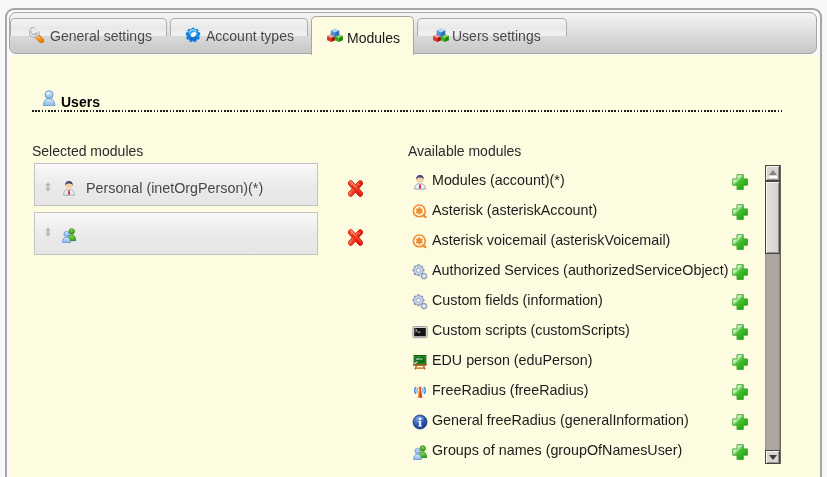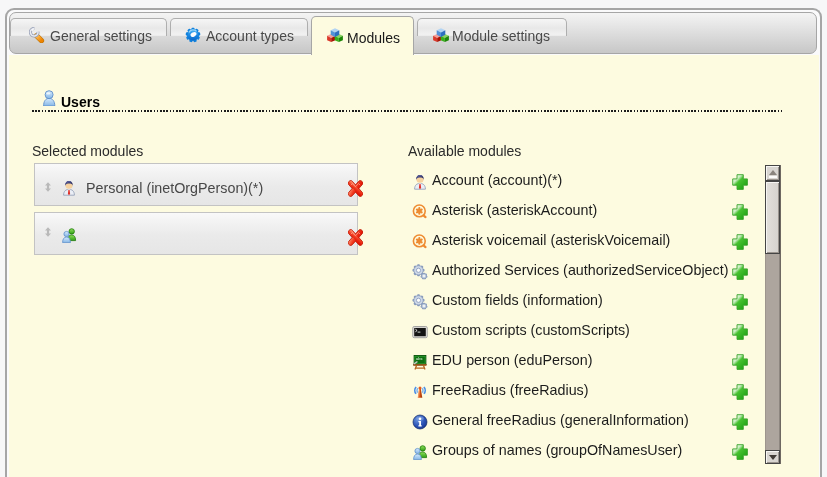--- a/index.html
+++ b/index.html
@@ -7,21 +7,21 @@
 #nav{position:absolute;left:9px;top:12px;width:808px;height:42px;border:1px solid #a6a6a6;border-radius:7px;background:linear-gradient(#f4f4f4,#c7c7c7);box-sizing:border-box;}
 #panel{position:absolute;left:9px;top:55px;width:810px;height:422px;background:#fdfbe0;}
 .tab{position:absolute;top:18px;height:18px;box-sizing:border-box;border:1px solid #aeaeae;border-bottom:none;border-radius:5px 5px 0 0;background:linear-gradient(#f6f6f6 0%,#e8e8e8 55%,#f1f1f1 90%,#eaeaea 100%);color:#4a4a4a;font-size:14px;}
 .tab .lbl{position:absolute;top:9px;white-space:nowrap;}
 .tab .tic{position:absolute;top:8px;}
 #tab3{left:311px;top:16px;width:103px;height:39px;background:#fdfbe0;color:#191919;z-index:5;border-color:#a6a6a6;}
 .hdrtxt{position:absolute;left:61px;top:93.5px;font-size:14px;font-weight:bold;color:#000;}
 .dotted{position:absolute;left:32px;top:109.5px;width:750px;height:2px;}
 .dotted svg{display:block;}
 .collbl{position:absolute;top:127px;font-size:14px;color:#2b2b2b;margin-top:16px;}
-.selbox{position:absolute;left:34px;width:324px;height:43px;box-sizing:border-box;border:1px solid #c3c3c3;background:linear-gradient(#f9f9f9 0%,#f3f3f3 20%,#eaeaea 55%,#e6e6e6 100%);}
+.selbox{position:absolute;left:34px;width:284px;height:43px;box-sizing:border-box;border:1px solid #c3c3c3;background:linear-gradient(#f9f9f9 0%,#f3f3f3 20%,#eaeaea 55%,#e6e6e6 100%);}
 .ic{position:absolute;width:16px;height:16px;}
 .rowtxt{position:absolute;font-size:14.3px;color:#1c1c1c;white-space:nowrap;}
 .boxtxt{position:absolute;font-size:14.3px;color:#484848;white-space:nowrap;}
 #sbtrack{position:absolute;left:765px;top:165px;width:16px;height:299px;background:#ada59e;box-shadow:inset -1.5px 0 0 #6e6862,inset 1px 0 0 #9d958d;}
 .sbbtn{position:absolute;left:765px;width:15px;box-sizing:border-box;background:#d8d5d1;border:1px solid #454545;box-shadow:inset 1px 1px 0 #f6f5f3,inset -1px -1px 0 #9a948e;}
 #sbthumb{position:absolute;left:765px;top:181px;width:15px;height:73px;box-sizing:border-box;background:linear-gradient(90deg,#e2dfdb,#d5d2ce);border:1px solid #454545;box-shadow:inset 1px 1px 0 #f6f5f3,inset -1px -1px 0 #9a948e;}
 .tri{width:0;height:0;position:absolute;left:3px;}
 </style></head>
 <body>
 <svg width="0" height="0" style="position:absolute">
@@ -134,21 +134,21 @@
         <path d="M4.20 6.90 L8.30 8.87 L4.20 11.00 L0.10 8.87 Z" fill="#f4a09a"></path>
         <path d="M0.10 8.87 L4.20 11.00 L4.20 15.10 L0.10 13.13 Z" fill="#db382a"></path>
         <path d="M8.30 8.87 L8.30 13.13 L4.20 15.10 L4.20 11.00 Z" fill="#a81204"></path>
         <path d="M11.80 6.90 L15.90 8.87 L11.80 11.00 L7.70 8.87 Z" fill="#8ad463"></path>
         <path d="M7.70 8.87 L11.80 11.00 L11.80 15.10 L7.70 13.13 Z" fill="#38b01b"></path>
         <path d="M15.90 8.87 L15.90 13.13 L11.80 15.10 L11.80 11.00 Z" fill="#1d8708"></path>
         <path d="M8.00 1.30 L12.30 3.36 L8.00 5.60 L3.70 3.36 Z" fill="#b2d4f4"></path>
         <path d="M3.70 3.36 L8.00 5.60 L8.00 9.90 L3.70 7.84 Z" fill="#5293d8"></path>
         <path d="M12.30 3.36 L12.30 7.84 L8.00 9.90 L8.00 5.60 Z" fill="#2e6fc0"></path>
       </svg></span>
-    <span class="lbl" style="left:34px">Module settings</span>
+    <span class="lbl" style="left:34px">Users settings</span>
   </div>
 
 <div class="ic" style="left:42px;top:90px"><svg width="16" height="16" viewBox="0 0 16 16">
       <path d="M1.6 16 C1.6 11.2 3.6 8.4 7.1 8.4 C10.6 8.4 12.8 11.2 12.8 16 Z" fill="url(#gblue)" stroke="#5e8fcb" stroke-width="0.9"></path>
       <circle cx="7.1" cy="4.7" r="4" fill="url(#gblue)" stroke="#5e8fcb" stroke-width="0.9"></circle>
       <ellipse cx="6.3" cy="3.4" rx="1.9" ry="1.2" fill="#f0f8fe" opacity="0.9"></ellipse>
     </svg></div>
 <div class="hdrtxt">Users</div>
 <div class="dotted">
     <svg width="750" height="2" viewBox="0 0 750 2" shape-rendering="crispEdges">
@@ -444,21 +444,21 @@
 </div>
 
 <div class="ic" style="left:412px;top:174px"><svg width="16" height="16" viewBox="0 0 16 16">
       <path d="M2.6 15.2 C2.6 11.2 4.8 9.4 8 9.4 C11.2 9.4 13.4 11.2 13.4 15.2 Z" fill="#eaeef6" stroke="#96a1b8" stroke-width="0.9"></path>
       <path d="M6.6 9.6 L8 12.6 L9.4 9.6 Z" fill="#fff"></path>
       <path d="M7.4 10.1 L8.6 10.1 L9.1 13.8 L8 15.2 L6.9 13.8 Z" fill="#e03028"></path>
       <circle cx="8" cy="5.2" r="3.6" fill="#f6d2a0"></circle>
       <path d="M4.3 5.8 C3.9 2.6 5.8 0.9 8 0.9 C10.2 0.9 12.1 2.6 11.7 5.8 C11.2 4 10.1 3.6 8 3.6 C5.9 3.6 4.8 4 4.3 5.8 Z" fill="#34386b"></path>
       <path d="M4.4 5.2 C4.3 2.6 6 1 8 1 C9.2 1 10.3 1.6 11 2.5 C9.5 2.1 5.6 2.3 4.4 5.2 Z" fill="#555a97"></path>
     </svg></div>
-<div class="rowtxt" style="left:432px;top:172px">Account (account)(*)</div>
+<div class="rowtxt" style="left:432px;top:172px">Modules (account)(*)</div>
 <div class="ic" style="left:732px;top:174px"><svg width="16" height="16" viewBox="0 0 16 16">
       <path d="M5 0.7 L11.3 0.7 L11.3 4.9 L15.4 4.9 L15.4 11.2 L11.3 11.2 L11.3 15.4 L5 15.4 L5 11.2 L0.7 11.2 L0.7 4.9 L5 4.9 Z" fill="url(#gplus)" stroke="#3aa42c" stroke-width="0.9" stroke-linejoin="round"></path>
     </svg></div>
 <div class="ic" style="left:412px;top:204px"><svg width="16" height="16" viewBox="0 0 16 16">
       <circle cx="7.3" cy="6.9" r="5.9" fill="none" stroke="#ee8b31" stroke-width="1.6"></circle>
       <path d="M11.5 11.4 L13.5 13.1" stroke="#ee8b31" stroke-width="2.3" stroke-linecap="round"></path>
       <g transform="rotate(0 7.3 6.9)">
         <rect x="6.25" y="3.1" width="2.1" height="7.6" rx="1" fill="#ee8b31"></rect>
       </g>
       <g transform="rotate(60 7.3 6.9)">

